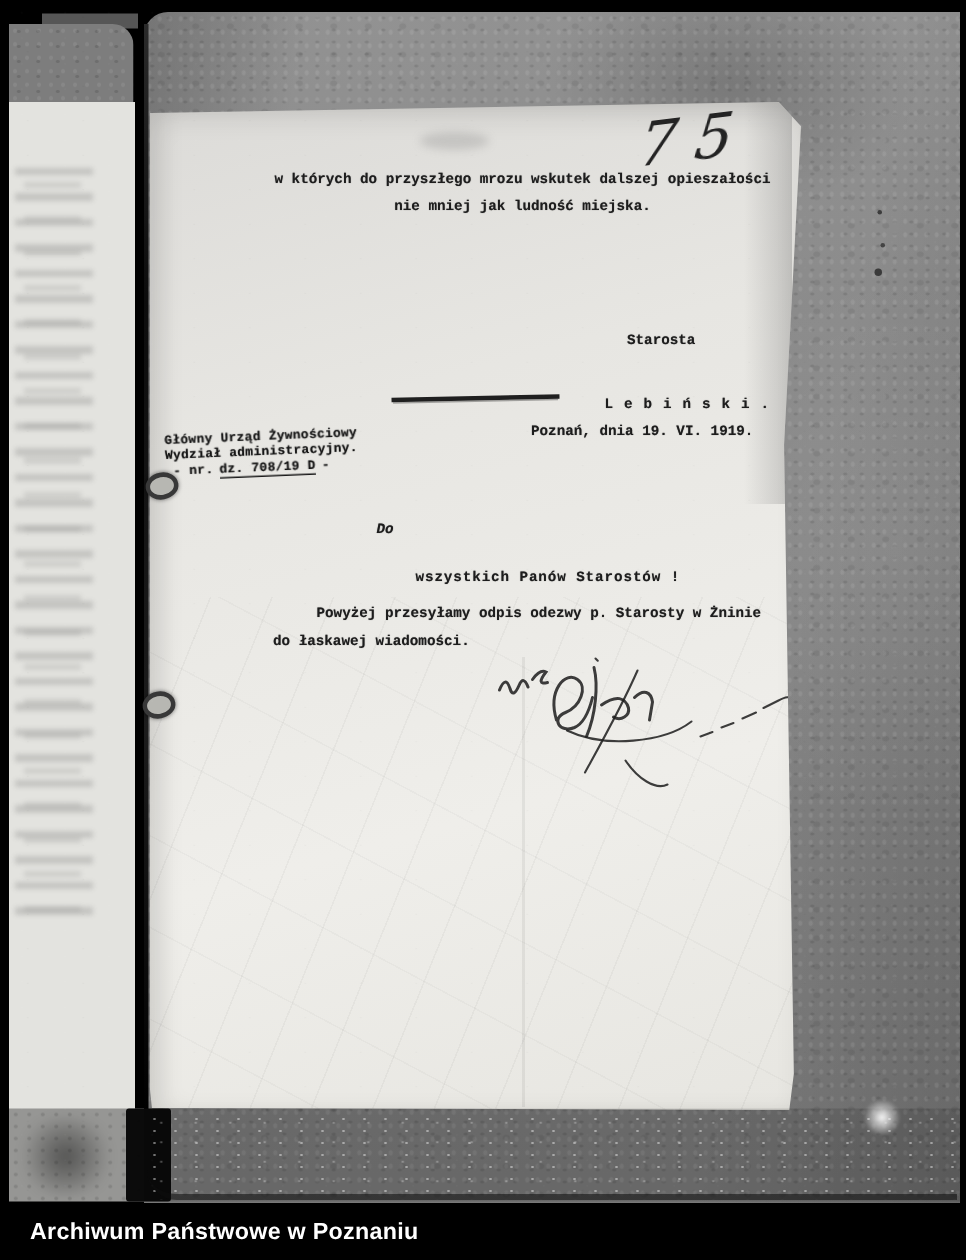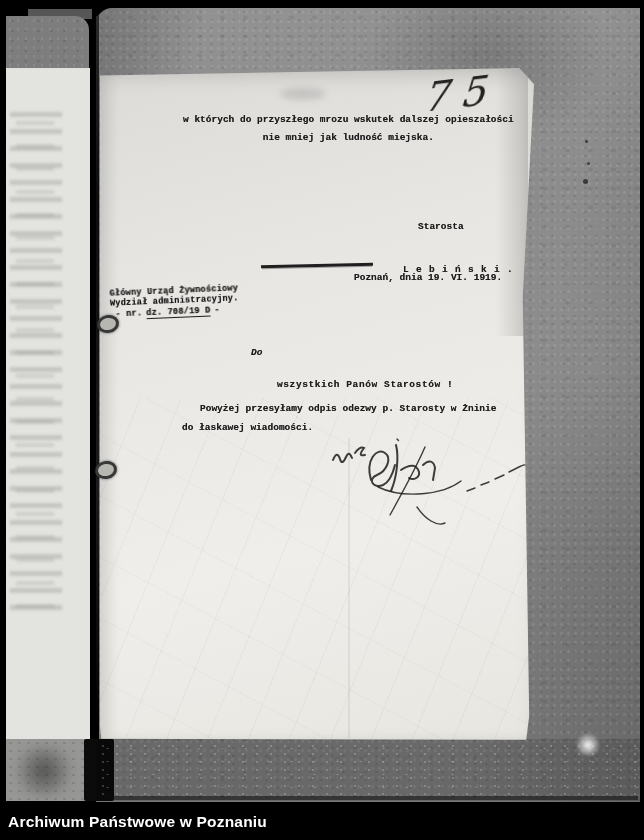--- a/index.html
+++ b/index.html
@@ -68,24 +68,24 @@
   .body-par{position:absolute;left:83px;top:43px;line-height:18px;text-align:center;}
   .sender-title{position:absolute;left:318px;top:153px;}
   .sender-name{position:absolute;left:303px;top:168px;letter-spacing:.8px;margin-top:28px;}
   .divider{position:absolute;left:161px;top:196px;width:112px;height:2.6px;
     background:#1f1f1f;transform:rotate(-1.2deg);box-shadow:0 2px 0 -1px rgba(30,30,30,.35);}
   .stamp{position:absolute;left:10px;top:218px;transform:rotate(-2.4deg);
     font-size:8.6px;line-height:10.4px;color:#141414;letter-spacing:.2px;filter:blur(.2px);}
   .stamp .ref{margin-left:5px;}
   .ref-num{border-bottom:1.6px solid #1a1a1a;padding-bottom:.5px;margin-left:4px;}
   .ref-suffix{margin-left:4px;}
-  .place-date{position:absolute;left:254px;top:204px;}
+  .place-date{position:absolute;left:254px;top:214px;}
   .addr1{position:absolute;left:151px;top:279px;font-style:italic;}
   .addr2{position:absolute;left:177px;top:295px;letter-spacing:.6px;margin-top:16px;}
-  .close1{position:absolute;left:80px;top:335px;padding-left:20px;}
+  .close1{position:absolute;left:91px;top:335px;padding-left:20px;}
   .close2{position:absolute;left:82px;top:354px;}
 
   
   .handnum{position:absolute;left:326px;top:2px;
     font-family:"DejaVu Serif",serif;font-style:italic;font-size:40px;color:#232323;
     letter-spacing:12px;transform:rotate(-7deg) skewX(-14deg);filter:blur(.25px);}
 
   
   .sig{position:absolute;left:193px;top:357px;}
   .sig path{fill:none;stroke:#1c1c1c;stroke-width:2;stroke-linecap:round;opacity:.85;}
@@ -111,21 +111,21 @@
     background:radial-gradient(circle, rgba(0,0,0,.45), rgba(0,0,0,0) 72%);filter:blur(4px);}
   .specks-right{position:absolute;left:585px;top:140px;width:3px;height:3px;background:#3c3c3c;
     border-radius:50%;box-shadow:2px 22px 0 #444, -1px 40px 0 1px #3a3a3a;}
 
   .grain{position:absolute;left:0;top:0;width:644px;height:802px;pointer-events:none;
     background-image:radial-gradient(rgba(255,255,255,.5) .5px, transparent 1px),
       radial-gradient(rgba(0,0,0,.5) .5px, transparent 1px);
     background-size:29px 17px,37px 23px;opacity:.05;}
 
   
-  .footer-bar{position:absolute;left:0;top:802px;width:568px;height:38px;background:#000;}
+  .footer-bar{position:absolute;left:12px;top:802px;width:568px;height:38px;background:#000;}
   .footer-label{position:absolute;left:8px;top:11px;color:#fff;font-weight:bold;
     font-size:15.5px;letter-spacing:.2px;font-family:"Liberation Sans",sans-serif;}
 </style>
 </head>
 <body>
 
 <div class="frame">
 
   <div class="cover"></div>
   <div class="cover-top-sliver"></div>

